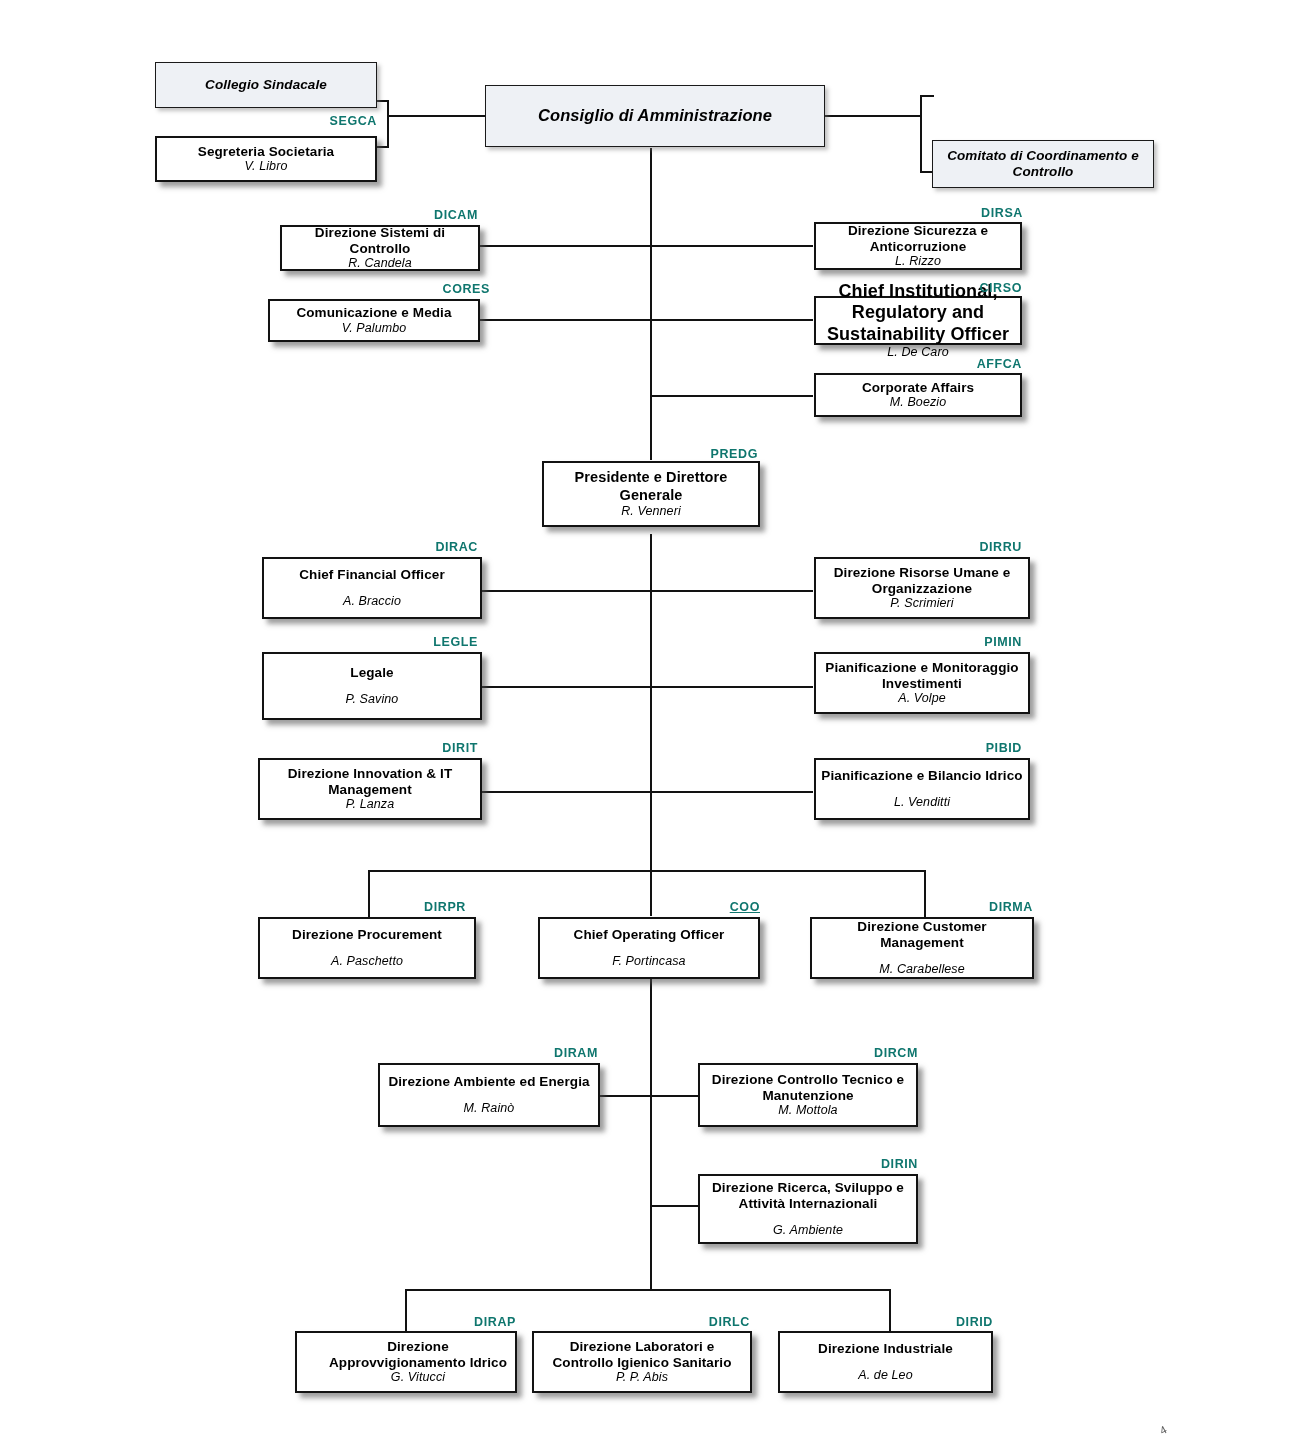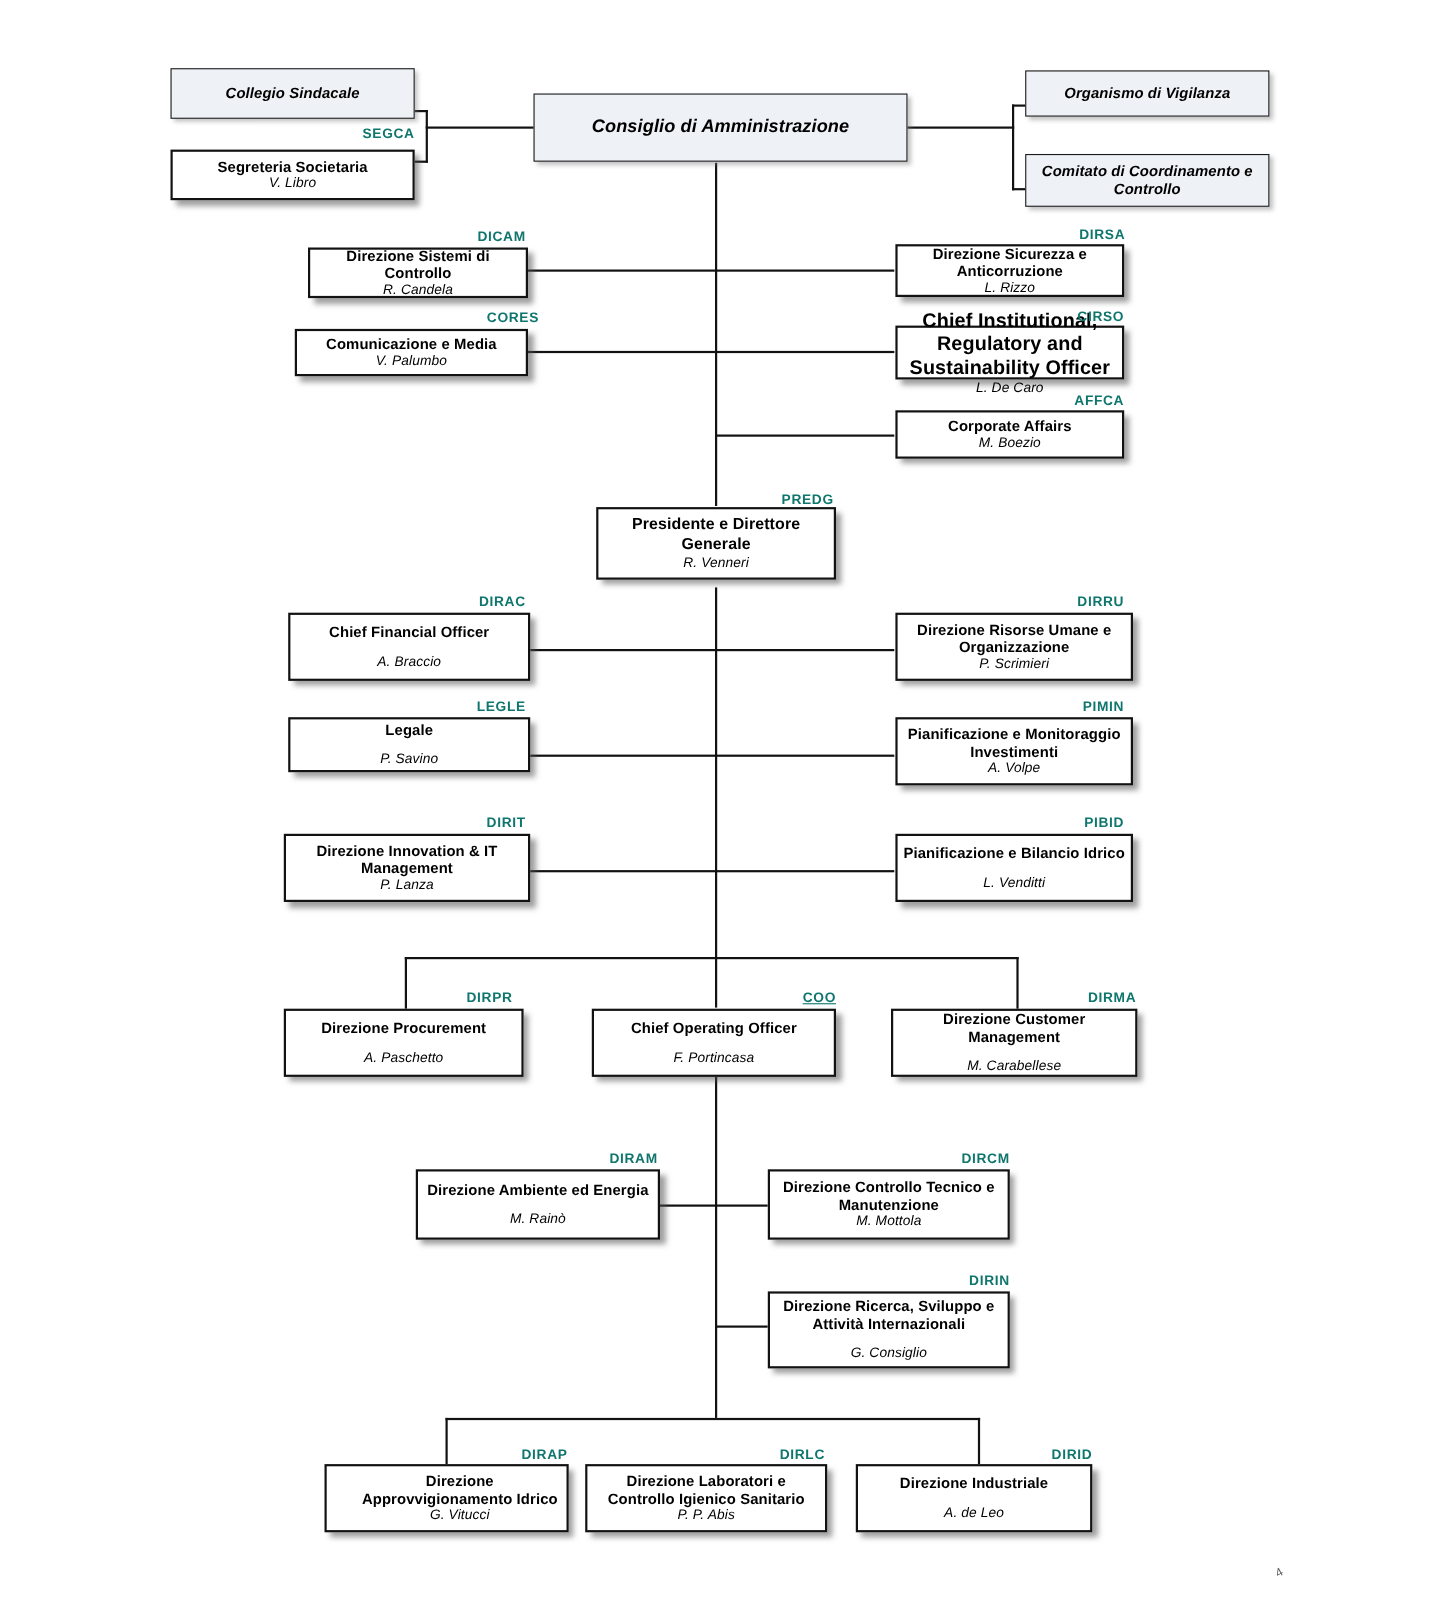--- a/index.html
+++ b/index.html
@@ -133,23 +133,20 @@
   <div class="code" style="left:297px;top:114px;width:80px;">SEGCA</div>
   <div class="box" style="left:155px;top:136px;width:222px;height:46px;">
     <div class="title">Segreteria Societaria</div>
     <div class="person">V. Libro</div>
   </div>
 
   <div class="box grey cda" style="left:485px;top:85px;width:340px;height:62px;">
     <div class="title">Consiglio di Amministrazione</div>
   </div>
 
-  <div class="box grey" style="left:932px;top:64px;width:222px;height:42px;">
-    <div class="title">Organismo di Vigilanza</div>
-  </div>
 
   <div class="box grey" style="left:932px;top:140px;width:222px;height:48px;">
     <div class="title">Comitato di Coordinamento e Controllo</div>
   </div>
 
   <div class="code" style="left:400px;top:208px;width:78px;">DICAM</div>
   <div class="box" style="left:280px;top:225px;width:200px;height:46px;">
     <div class="title">Direzione Sistemi di Controllo</div>
     <div class="person">R. Candela</div>
   </div>
@@ -190,21 +187,21 @@
     <div class="person">A. Braccio</div>
   </div>
 
   <div class="code" style="left:944px;top:540px;width:78px;">DIRRU</div>
   <div class="box" style="left:814px;top:557px;width:216px;height:62px;">
     <div class="title">Direzione Risorse Umane e Organizzazione</div>
     <div class="person">P. Scrimieri</div>
   </div>
 
   <div class="code" style="left:400px;top:635px;width:78px;">LEGLE</div>
-  <div class="box gap" style="left:262px;top:652px;width:220px;height:50px;">
+  <div class="box gap" style="left:262px;top:652px;width:220px;height:68px;">
     <div class="title">Legale</div>
     <div class="person">P. Savino</div>
   </div>
 
   <div class="code" style="left:944px;top:635px;width:78px;">PIMIN</div>
   <div class="box" style="left:814px;top:652px;width:216px;height:62px;">
     <div class="title">Pianificazione e Monitoraggio Investimenti</div>
     <div class="person">A. Volpe</div>
   </div>
 
@@ -246,21 +243,21 @@
 
   <div class="code" style="left:840px;top:1046px;width:78px;">DIRCM</div>
   <div class="box" style="left:698px;top:1063px;width:220px;height:64px;">
     <div class="title">Direzione Controllo Tecnico e Manutenzione</div>
     <div class="person">M. Mottola</div>
   </div>
 
   <div class="code" style="left:840px;top:1157px;width:78px;">DIRIN</div>
   <div class="box gap" style="left:698px;top:1174px;width:220px;height:70px;">
     <div class="title">Direzione Ricerca, Sviluppo e Attività Internazionali</div>
-    <div class="person">G. Consiglio</div>
+    <div class="person">G. Ambiente</div>
   </div>
 
   <div class="code" style="left:438px;top:1315px;width:78px;">DIRAP</div>
   <div class="box" style="left:295px;top:1331px;width:222px;height:62px;padding-left:28px;">
     <div class="title">Direzione Approvvigionamento Idrico</div>
     <div class="person">G. Vitucci</div>
   </div>
 
   <div class="code" style="left:672px;top:1315px;width:78px;">DIRLC</div>
   <div class="box" style="left:532px;top:1331px;width:220px;height:62px;">

